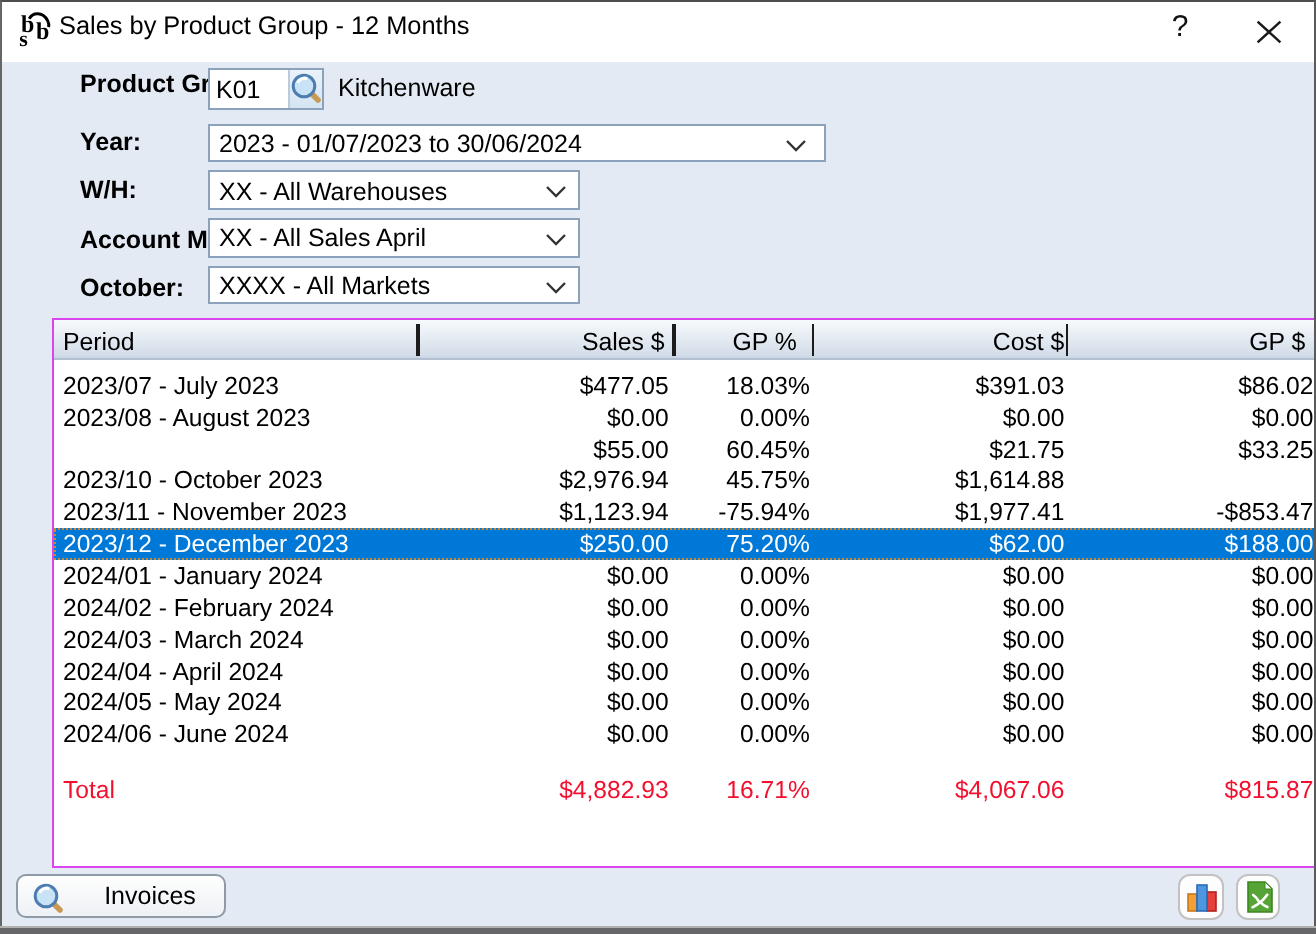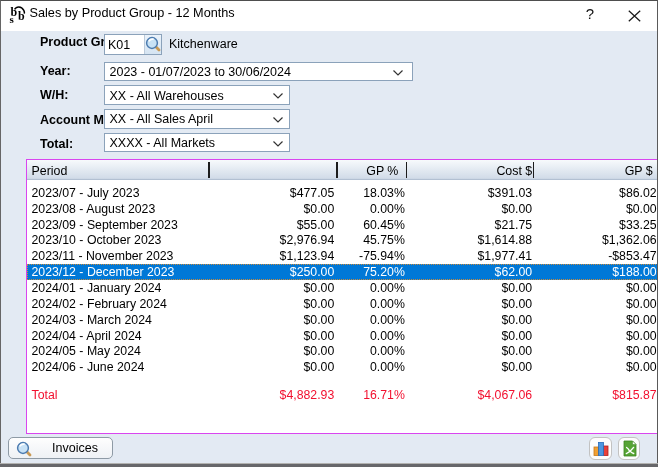--- a/index.html
+++ b/index.html
@@ -63,21 +63,21 @@
   <div id="helpq">?</div>
   <svg class="abs" style="left:627px; top:8.5px;" width="13" height="12" viewBox="0 0 13 12">
     <path d="M 0.8,0.8 L 12.2,11.2 M 12.2,0.8 L 0.8,11.2" stroke="#1a1a1a" stroke-width="1.25" fill="none"></path>
   </svg>
 </div>
 
 <div class="lbl" style="top:35px;">Product Group:</div>
 <div class="lbl" style="top:64px;">Year:</div>
 <div class="lbl" style="top:88px;">W/H:</div>
 <div class="lbl" style="top:112.5px;">Account Mgr:</div>
-<div class="lbl" style="top:136.5px;">Total:</div>
+<div class="lbl" style="top:136.5px;">October:</div>
 
 <div class="ctl" style="left:104px; top:33.5px; width:57.5px; height:21px;">
   <div class="txt" style="left:3px;">K01</div>
   <div style="position:absolute; right:0; top:0; width:17px; height:19px;
        background:linear-gradient(180deg,#eaf2fa,#d5e4f2); border-left:1px solid #bccbdb; border-radius:0 1px 1px 0;">
     <svg style="position:absolute; left:0.5px; top:1.5px;" width="16" height="16" viewBox="0 0 16 16">
       <line x1="10.6" y1="10.6" x2="14" y2="14" stroke="#c99a56" stroke-width="2.8" stroke-linecap="round"></line>
       <circle cx="7" cy="7" r="5.4" fill="#c8e2f6" stroke="#4d7cb0" stroke-width="1.5"></circle>
       <path d="M 3.8,5.4 A 4.2 4.2 0 0 1 8.7,3.3" stroke="#ffffff" stroke-width="1.7" fill="none" opacity="0.95"></path>
     </svg>
@@ -114,52 +114,51 @@
 </div>
 
 <div id="table">
   <div id="thead">
     <div class="hsep" style="left:181.3px;"></div>
     <div class="hsep" style="left:309.4px;"></div>
     <div class="hsep" style="left:378.7px;"></div>
     <div class="hsep" style="left:506.2px;"></div>
     <div class="hsep" style="left:630.5px;"></div>
     <div class="hcell" style="left:4.5px;">Period</div>
+    <div class="hcell r" style="left:181.3px; width:124px;">Sales $</div>
     <div class="hcell r" style="left:309.4px; width:62px;">GP %</div>
     <div class="hcell r" style="left:378.7px; width:126.5px;">Cost $</div>
     <div class="hcell r" style="left:506.2px; width:119.5px;">GP $</div>
   </div>
   <div id="rows">
     <div class="row" style="top:25px;">
         <div class="cell c0">2023/07 - July 2023</div>
         <div class="cell r" style="left:181.3px; width:126px;">$477.05</div>
         <div class="cell r" style="left:309.4px; width:68.5px;">18.03%</div>
         <div class="cell r" style="left:378.7px; width:126.5px;">$391.03</div>
         <div class="cell r" style="left:506.2px; width:123.5px;">$86.02</div>
       </div>
     <div class="row" style="top:40.85px;">
         <div class="cell c0">2023/08 - August 2023</div>
         <div class="cell r" style="left:181.3px; width:126px;">$0.00</div>
         <div class="cell r" style="left:309.4px; width:68.5px;">0.00%</div>
         <div class="cell r" style="left:378.7px; width:126.5px;">$0.00</div>
         <div class="cell r" style="left:506.2px; width:123.5px;">$0.00</div>
       </div>
     <div class="row" style="top:56.7px;">
-        <div class="cell c0">2023/09 - September 2023</div>
         <div class="cell r" style="left:181.3px; width:126px;">$55.00</div>
         <div class="cell r" style="left:309.4px; width:68.5px;">60.45%</div>
         <div class="cell r" style="left:378.7px; width:126.5px;">$21.75</div>
         <div class="cell r" style="left:506.2px; width:123.5px;">$33.25</div>
       </div>
     <div class="row" style="top:72.55px;">
         <div class="cell c0">2023/10 - October 2023</div>
         <div class="cell r" style="left:181.3px; width:126px;text-align:right;">$2,976.94</div>
         <div class="cell r" style="left:309.4px; width:68.5px;">45.75%</div>
         <div class="cell r" style="left:378.7px; width:126.5px;">$1,614.88</div>
-        <div class="cell r" style="left:506.2px; width:123.5px;">$1,362.06</div>
       </div>
     <div class="row" style="top:88.4px;">
         <div class="cell c0">2023/11 - November 2023</div>
         <div class="cell r" style="left:181.3px; width:126px;">$1,123.94</div>
         <div class="cell r" style="left:309.4px; width:68.5px;">-75.94%</div>
         <div class="cell r" style="left:378.7px; width:126.5px;">$1,977.41</div>
         <div class="cell r" style="left:506.2px; width:123.5px;">-$853.47</div>
       </div>
     <div class="row sel" style="top:104.25px;">
         <div class="cell c0">2023/12 - December 2023</div>

